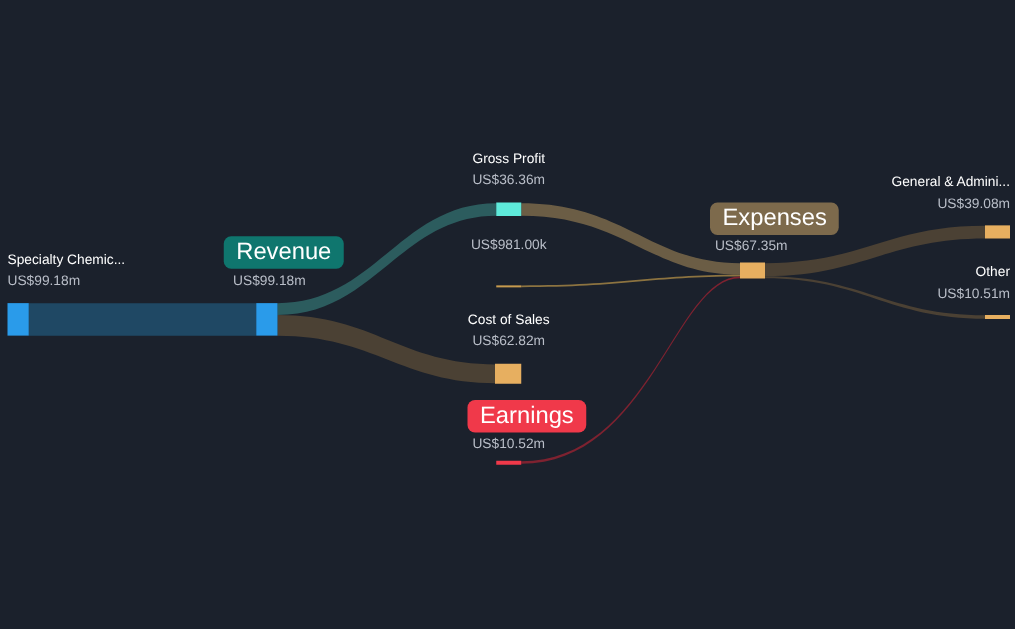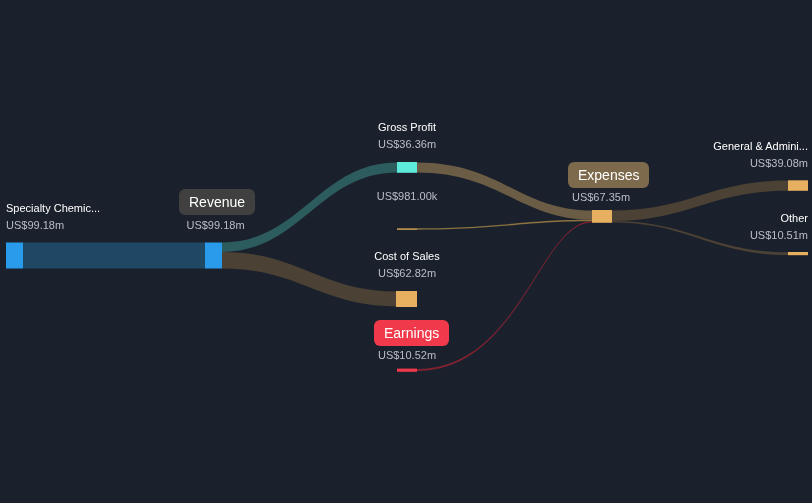--- a/index.html
+++ b/index.html
@@ -42,26 +42,26 @@
   }
   .lbl.align-left  { text-align: left; }
   .lbl.align-right { text-align: right; }
   .lbl.align-center{ text-align: center; }
 
   .badge {
     position: absolute;
     display: inline-block;
     border-radius: 6px;
     color: #ffffff;
-    font-size: 14px;
+    font-size: 19px;
     line-height: 16px;
     padding: 5px 10px 5px 10px;
     white-space: nowrap;
   }
-  .badge-revenue  { background: #404040; }
+  .badge-revenue  { background: #0f766e; }
   .badge-expenses { background: #7d6a4c; }
   .badge-earnings { background: #f0394a; }
 </style>
 </head>
 <body>
 
 <div id="stage">
 
   <svg id="sankey-svg" viewBox="0 0 812 503" xmlns="http://www.w3.org/2000/svg">
 

